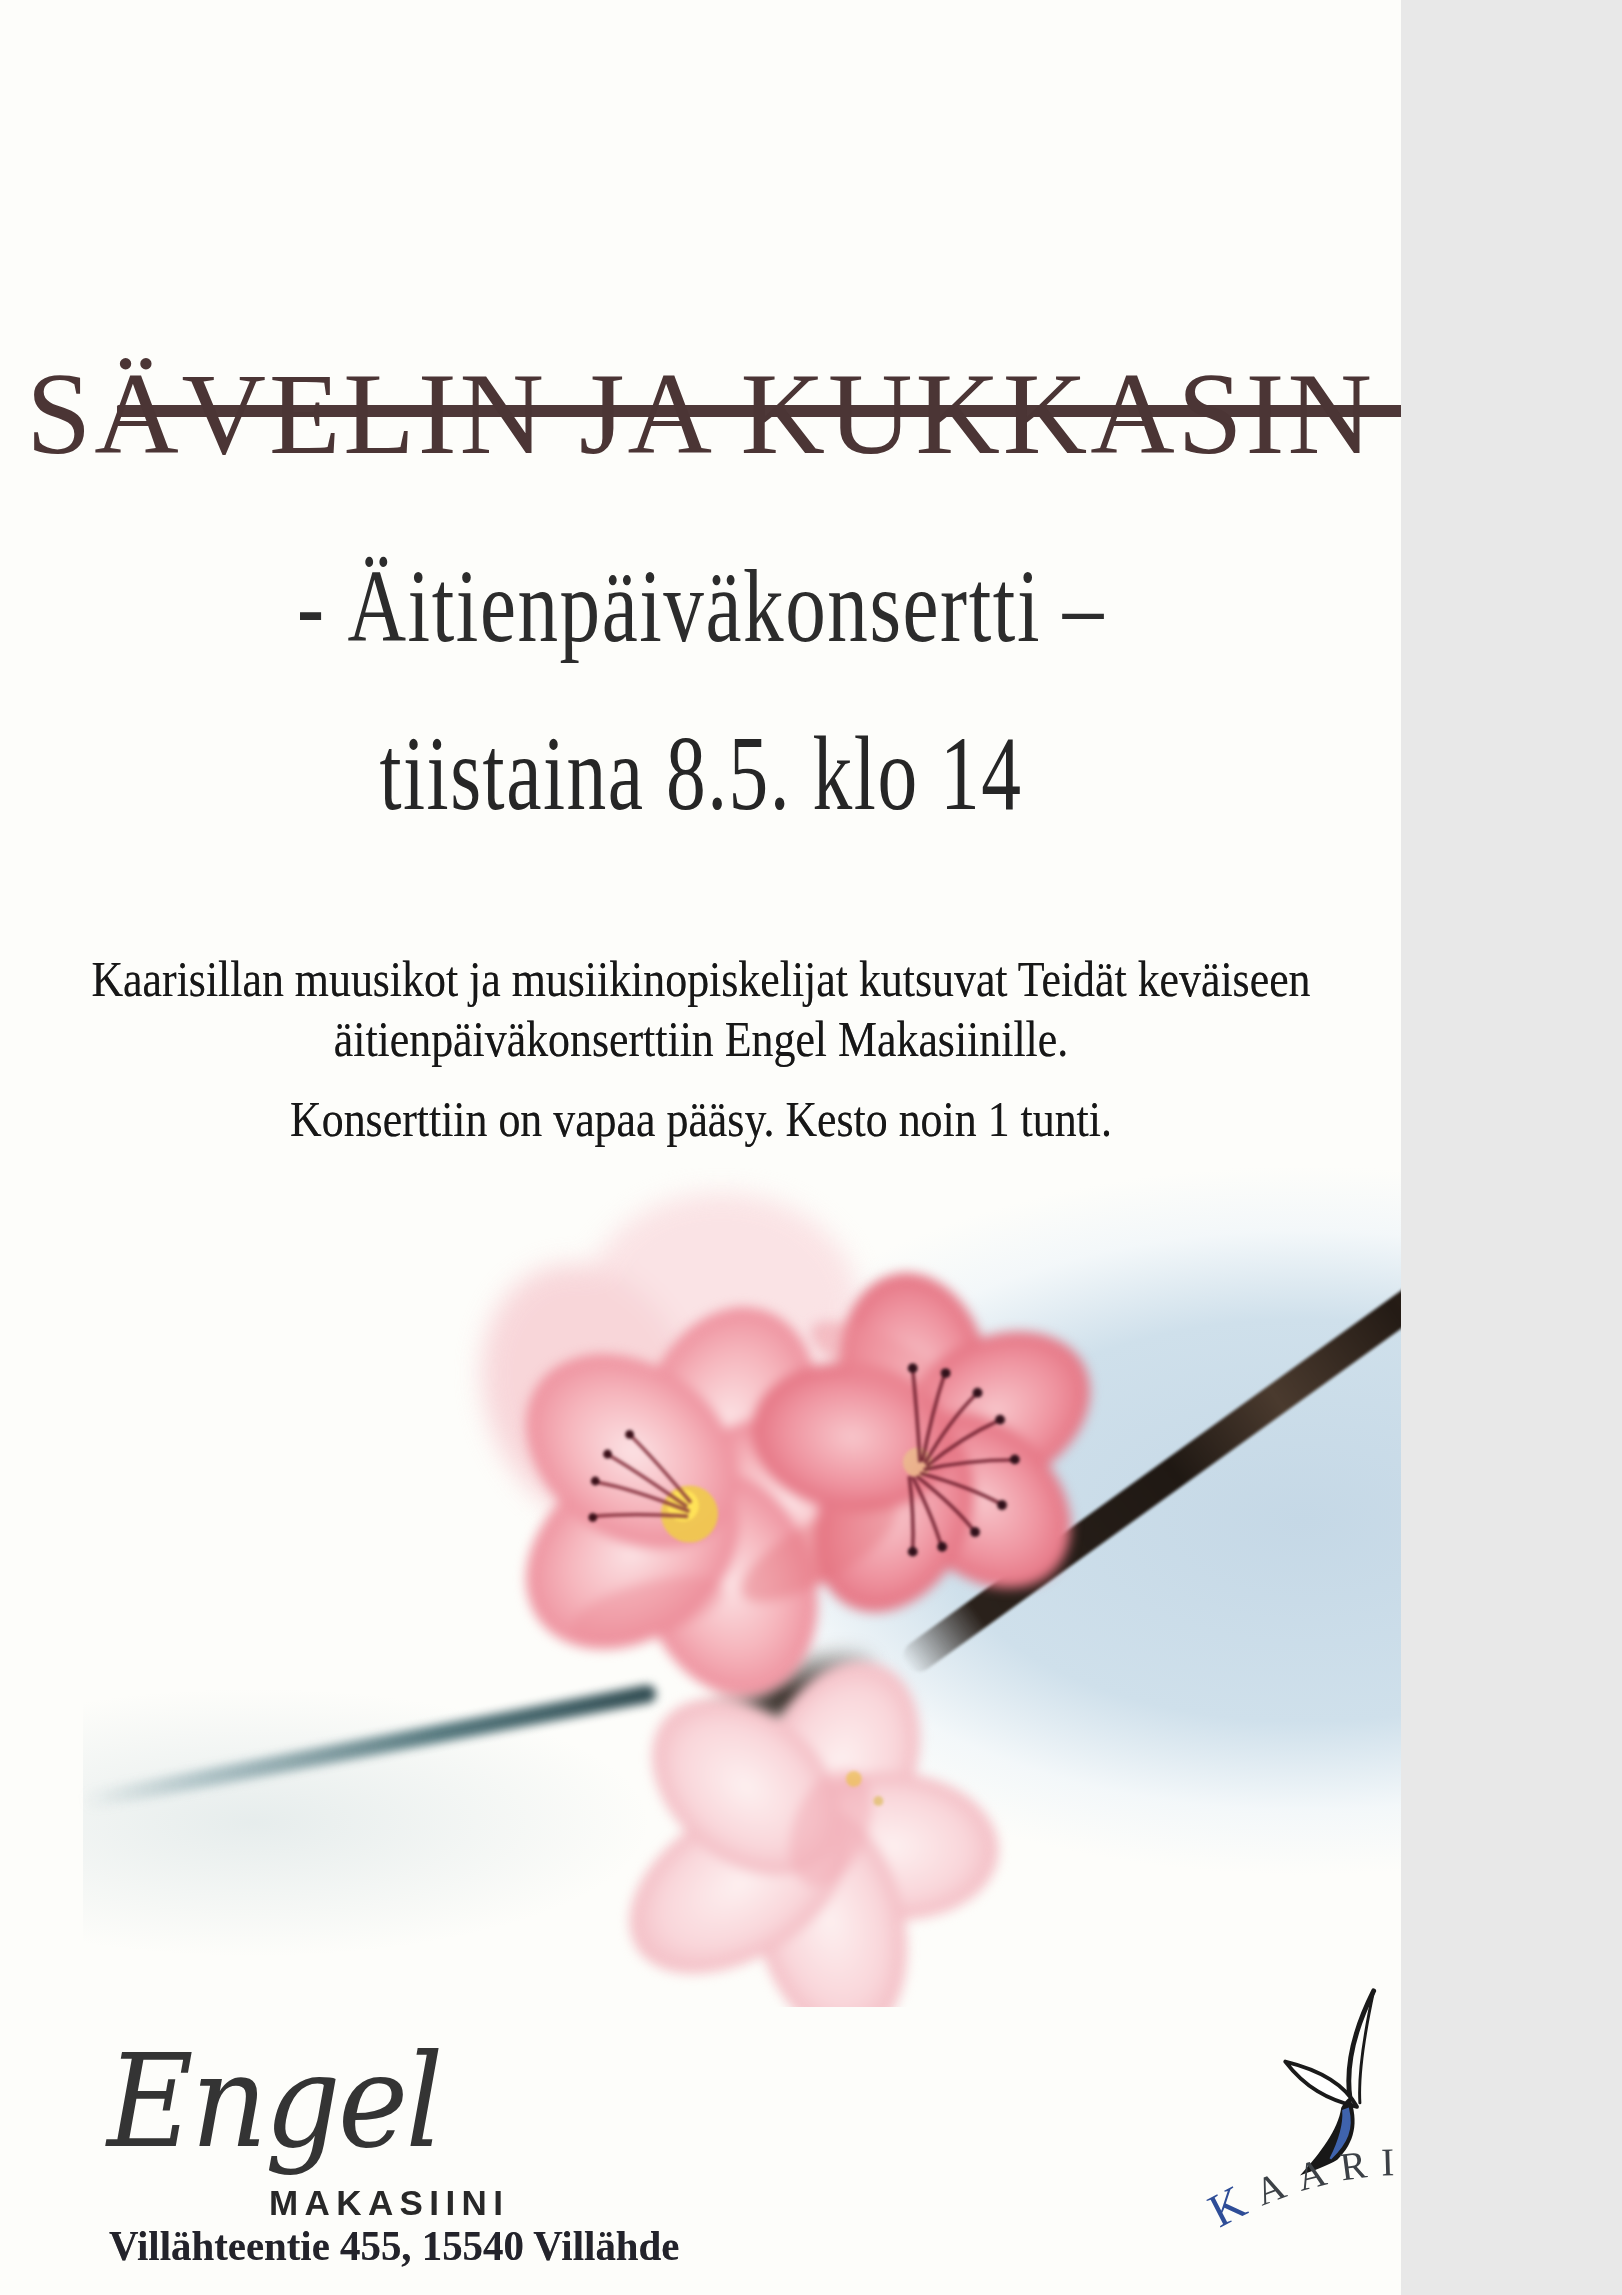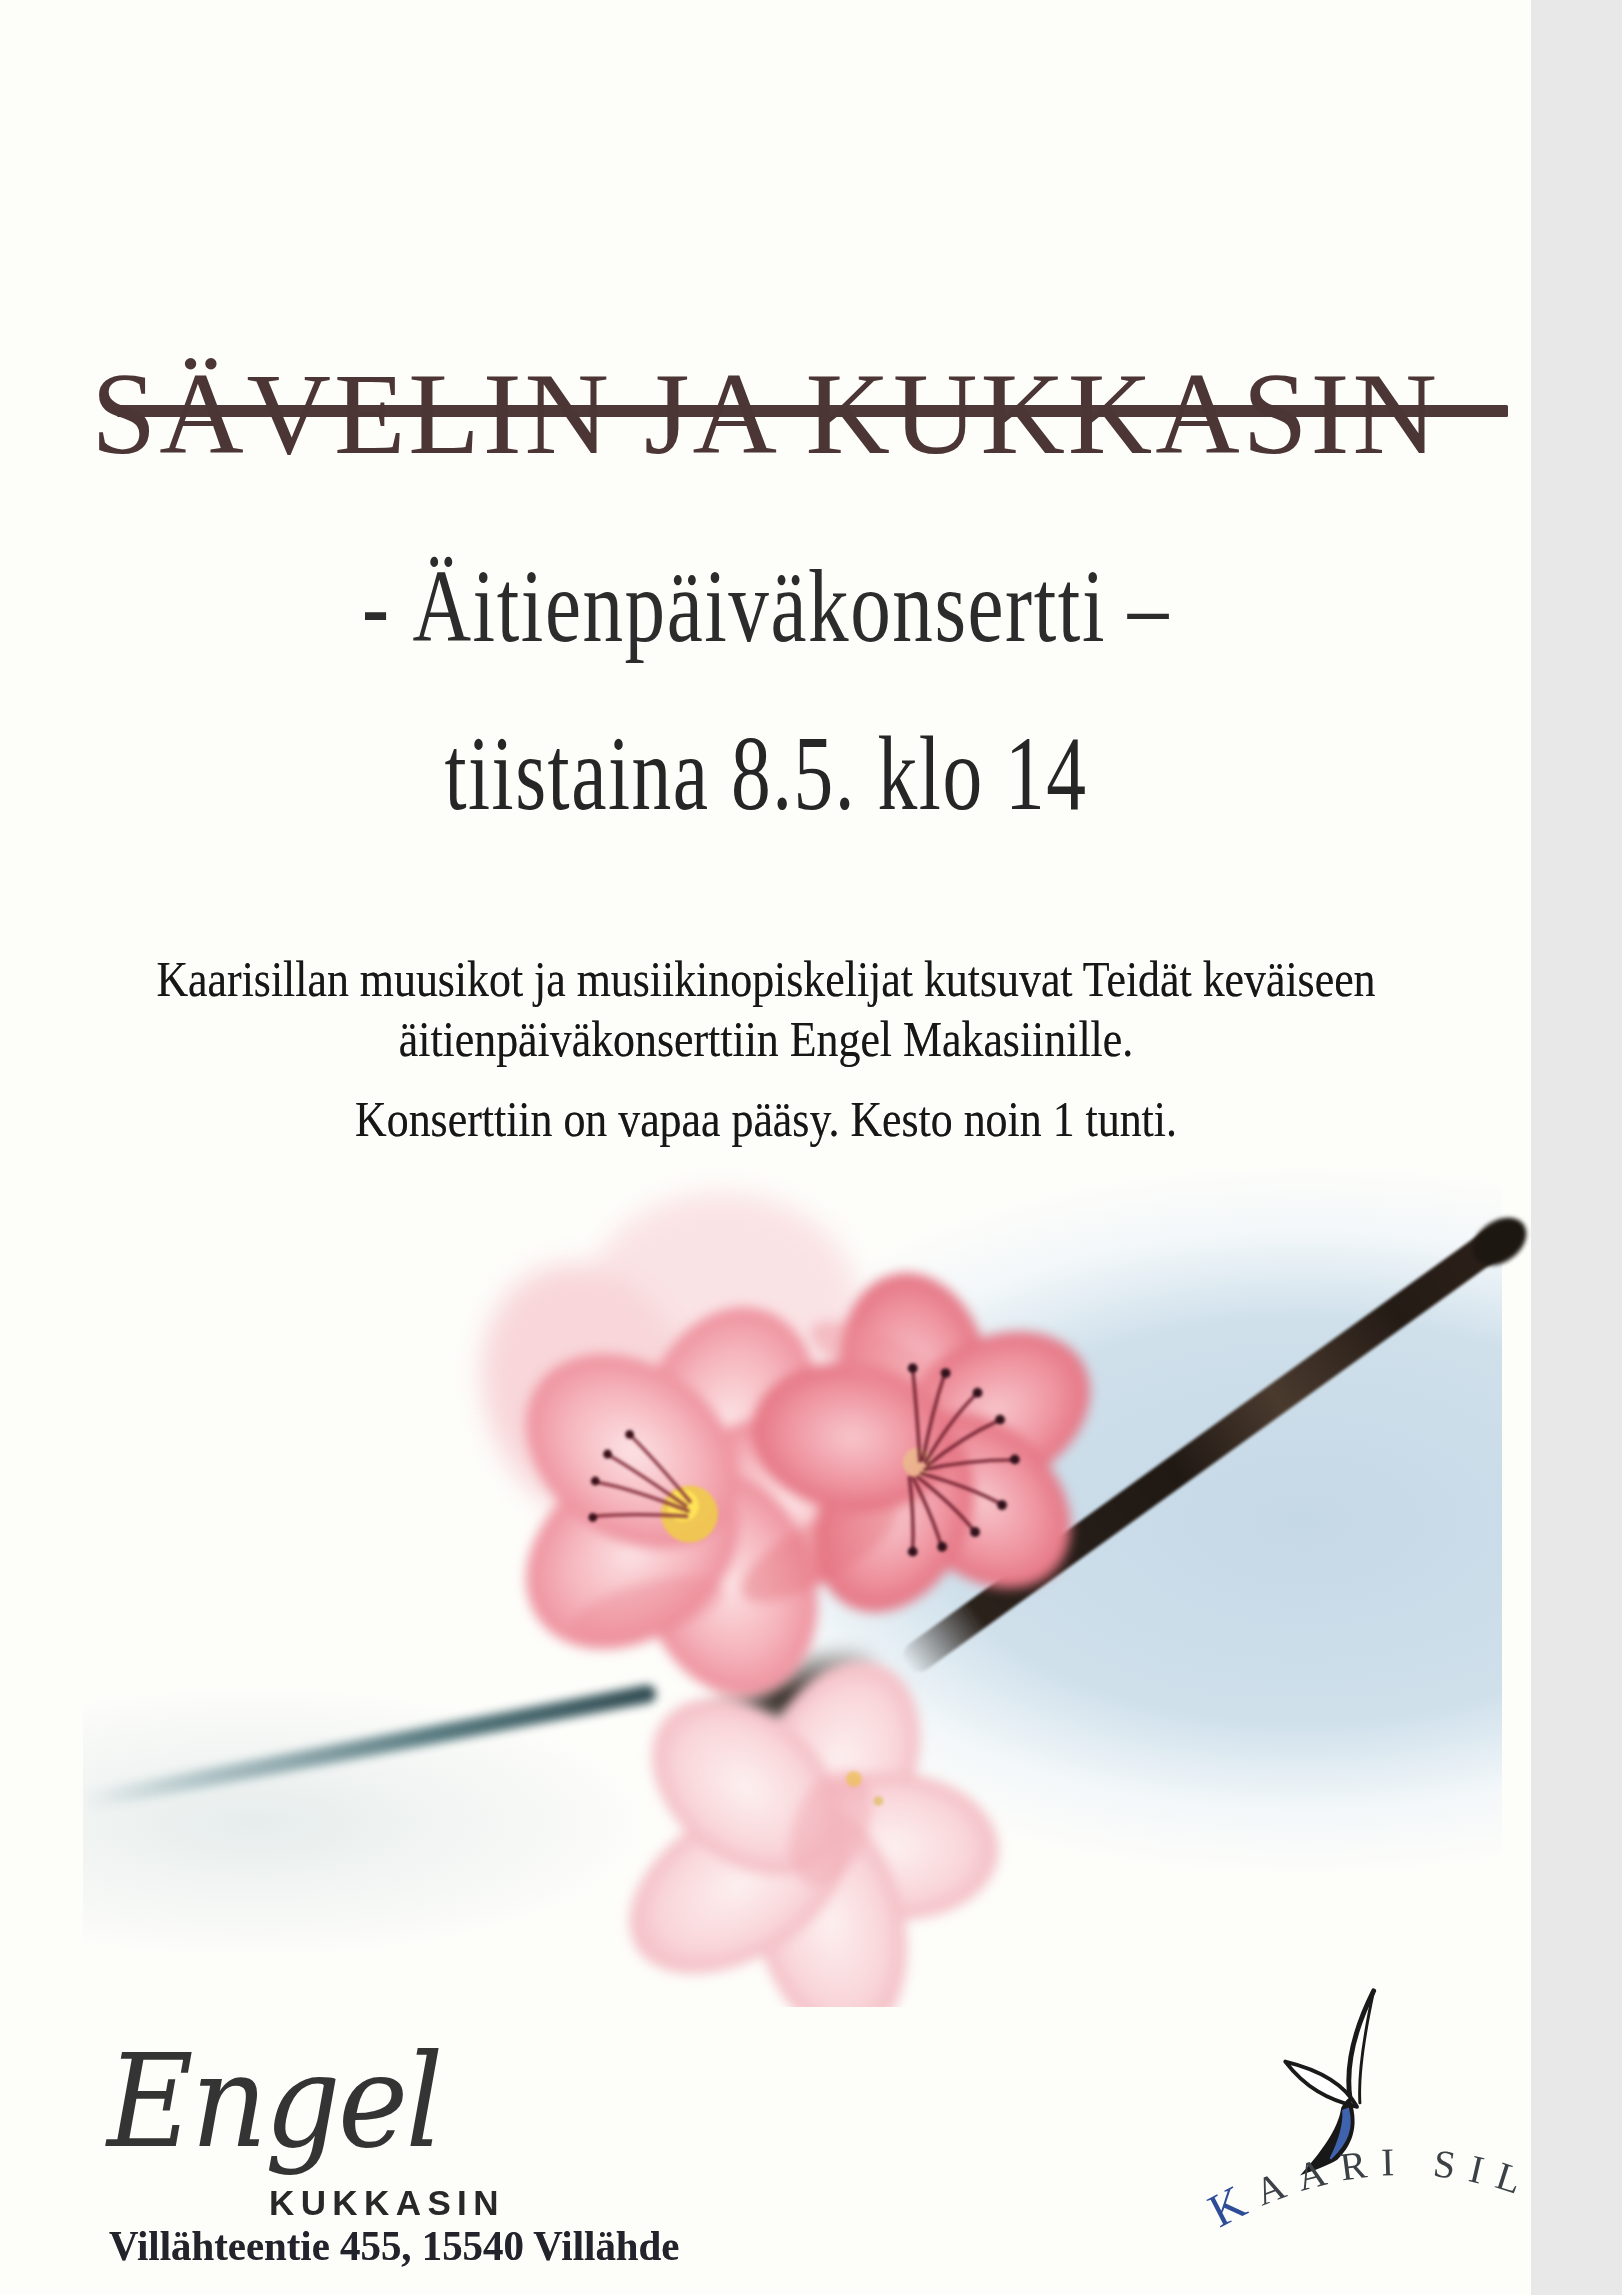--- a/index.html
+++ b/index.html
@@ -1,18 +1,18 @@
 <!DOCTYPE html>
 <html style="font-size:7.9px"><head>
 <meta charset="utf-8">
 <style>
   html,body{margin:0;padding:0;background:#e8e8e8;}
   .page{
     position:relative;
-    width:1531px;height:2295px;
+    width:1401px;height:2295px;
     background:#fdfdfa;
     overflow:hidden;
     font-family:"Liberation Serif", serif;
   }
   .abs{position:absolute;}
   .centered{left:50%;transform:translateX(-50%);white-space:nowrap;}
 
   
   .title{
     top:269px;
@@ -244,21 +244,21 @@
           <circle cx="1043" cy="638" r="9"></circle>
             <circle cx="1038" cy="712" r="9"></circle>
           <circle cx="1068" cy="583" r="9"></circle>
             <circle cx="1113" cy="543" r="9"></circle>
         </g>
       </g>
     </svg>
   </div>
 
   <div class="abs engel-script">Engel</div>
-  <div class="abs engel-sub">KUKKASIN</div>
+  <div class="abs engel-sub">MAKASIINI</div>
   <div class="abs engel-address">Villähteentie 455, 15540 Villähde</div>
 
   <svg class="abs kaarisilta" viewBox="0 0 440 280" xmlns="http://www.w3.org/2000/svg" xmlns:xlink="http://www.w3.org/1999/xlink">
     <g>
       <path d="M185,8 C166,46 156,84 161,118" fill="none" stroke="#1a1a1a" stroke-width="5" stroke-linecap="round"></path>
       <path d="M185,8 C176,50 169,90 171,122" fill="none" stroke="#1a1a1a" stroke-width="3" stroke-linecap="round"></path>
       <path d="M95,80 C115,106 138,119 168,126 C155,102 128,88 95,80 Z" fill="#ffffff" stroke="#1a1a1a" stroke-width="4" stroke-linejoin="round"></path>
       <path d="M161,116 C170,142 166,162 148,180 C138,186 124,191 110,196 C131,173 149,149 152,127 C155,121 158,118 161,116 Z" fill="#181818"></path>
       <path d="M159,128 C164,148 158,163 141,179 C151,159 155,143 154,130 Z" fill="#3f63ad" stroke="#3f63ad" stroke-width="2"></path>
     </g>

